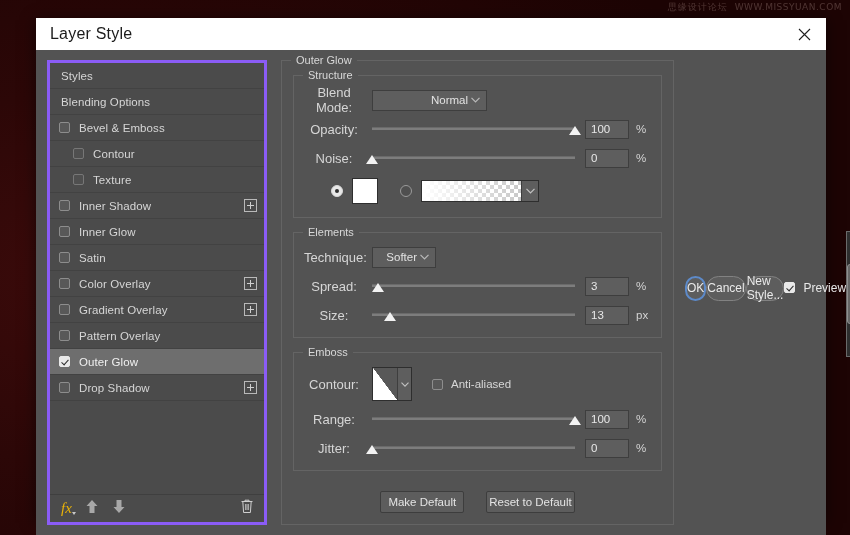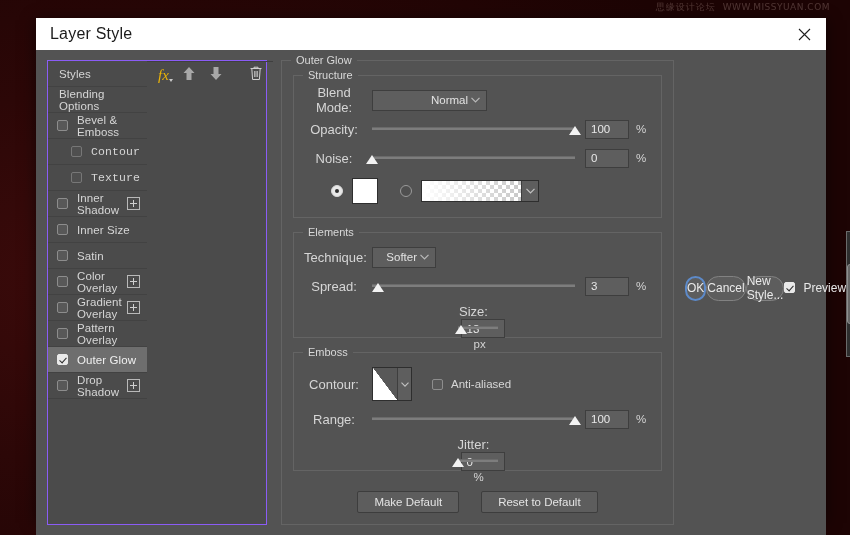--- a/index.html
+++ b/index.html
@@ -12,21 +12,21 @@
   body {
     background: #2a0606;
     background-image:
       radial-gradient(ellipse 700px 420px at 14% 52%, #3d0b0b 0%, #2c0707 45%, #1d0404 100%),
       linear-gradient(180deg, #200404 0%, #2e0808 40%, #240505 100%);
     position: relative;
   }
 
   
   .watermark {
-    position: absolute; top: 1px; right: 20px;
+    position: absolute; top: 1px; right: 8px;
     font-size: 9px; letter-spacing: 1px;
     color: rgba(255,225,215,0.22);
     font-family: "DejaVu Sans", sans-serif;
     white-space: nowrap;
     user-select: none;
   }
   .watermark .wm-url { margin-left: 7px; letter-spacing: 0.5px; }
 
   
   .dialog {
@@ -60,35 +60,35 @@
     display: flex;
     padding: 10px 11px 11px 11px;
     gap: 0;
     background: #535353;
   }
 
   
   .styles-panel {
     width: 220px; flex: none;
     background: #4b4b4b;
-    border: 1px solid #8b5cf6;
-    display: flex; flex-direction: row;
+    border: 3px solid #8b5cf6;
+    display: flex; flex-direction: column;
   }
   .styles-list { flex: 1; }
   .style-row {
     height: 26px;
     display: flex; align-items: center;
     padding: 0 7px 0 9px;
     border-bottom: 1px solid #424242;
     font-size: 11.5px;
     color: #d6d6d6;
     cursor: default;
   }
   .style-row.plain { padding-left: 11px; }
-  .style-row.indent { padding-left: 23px; font-family: Liberation Mono, monospace; }
+  .style-row.indent { padding-left: 23px; }
   .style-row.selected {
     background: #6e6e6e;
     color: #f0f0f0;
   }
   .style-row .label { flex: 1; letter-spacing: 0.1px; }
   .cbx {
     width: 11px; height: 11px; flex: none;
     border: 1px solid #8d8d8d;
     border-radius: 2px;
     background: #585858;
@@ -160,21 +160,21 @@
     color: #d8d8d8;
   }
   .outer-group { height: 100%; padding: 14px 11px 11px 11px; }
   .sub-group { margin-bottom: 14px; padding: 13px 10px 11px 10px; }
 
   .field-row {
     display: flex; align-items: center;
     height: 22px;
     margin-bottom: 7px;
   }
-  .field-row:last-child { margin-bottom: 0; flex-direction: column; }
+  .field-row:last-child { margin-bottom: 0; }
   .frow-label {
     width: 68px; flex: none;
     text-align: center;
     font-size: 13px;
     color: #d6d6d6;
     padding-right: 8px;
   }
 
   .select {
     height: 21px;
@@ -304,21 +304,21 @@
   }
   .btn-default {
     height: 22px;
     min-width: 84px;
     background: #5d5d5d;
     border: 1px solid #3d3d3d;
     border-radius: 2px;
     color: #e4e4e4;
     font-size: 11.5px;
     display: flex; align-items: center; justify-content: center;
-    padding: 0 16px;
+    padding: 0 2px;
     cursor: default;
   }
 
   
   .right-col {
     width: 130px; flex: none;
     display: flex; 
     align-items: center;
     padding-top: 2px;
   }
@@ -397,21 +397,21 @@
             <span class="cbx dim"></span>
             <span class="label">Texture</span>
           </div>
           <div class="style-row">
             <span class="cbx"></span>
             <span class="label">Inner Shadow</span>
             <span class="plusbox"></span>
           </div>
           <div class="style-row">
             <span class="cbx"></span>
-            <span class="label">Inner Size</span>
+            <span class="label">Inner Glow</span>
           </div>
           <div class="style-row">
             <span class="cbx"></span>
             <span class="label">Satin</span>
           </div>
           <div class="style-row">
             <span class="cbx"></span>
             <span class="label">Color Overlay</span>
             <span class="plusbox"></span>
           </div>

